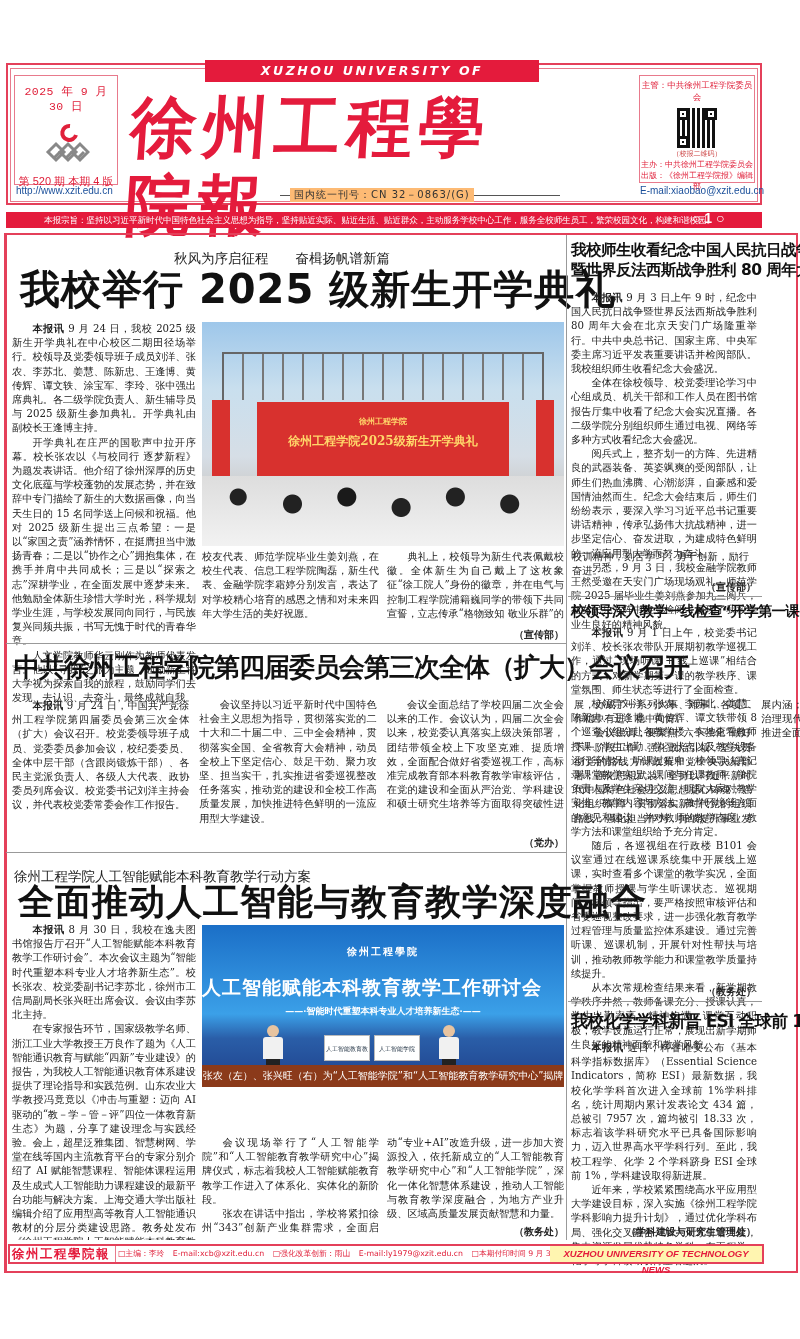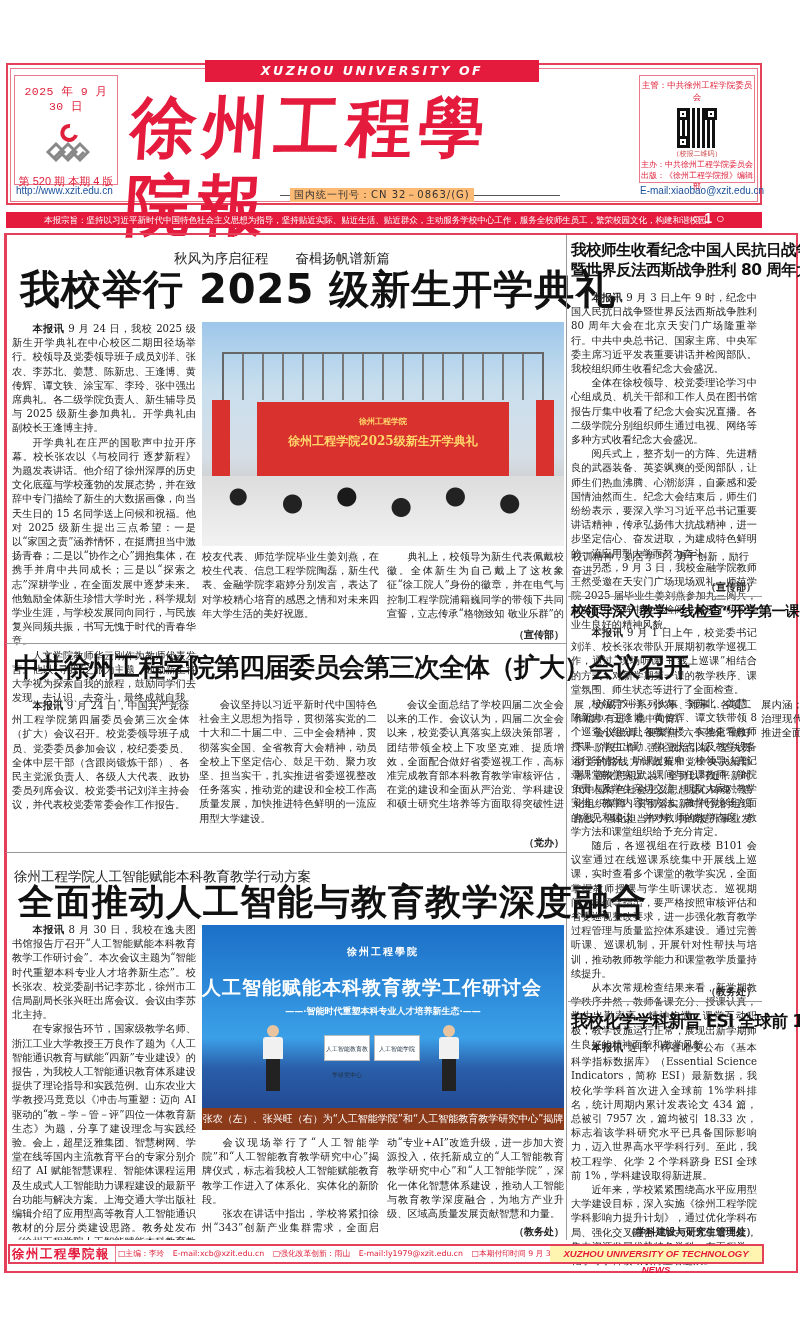--- a/index.html
+++ b/index.html
@@ -43,21 +43,21 @@
 .src{text-align:right;font-family:"DejaVu Sans",sans-serif;font-weight:bold;font-size:10px;}
 .col2{column-count:2;column-gap:8px;}
 .col3{column-count:3;column-gap:10px;}
 
 #photo1{left:202px;top:322px;width:362px;height:224px;background:linear-gradient(#9ec7ea 0%,#c9dfee 30%,#d6dee6 60%,#ccc 75%,#333 85%,#555 100%);overflow:hidden;}
 #stage{position:absolute;left:55px;top:80px;width:252px;height:75px;background:#d8312e;color:#ffd76a;font-family:"DejaVu Serif",serif;font-weight:bold;font-size:12px;text-align:center;}
 #truss{position:absolute;left:20px;top:30px;width:322px;height:48px;border:2px solid #666;border-bottom:none;background:repeating-linear-gradient(90deg,transparent 0 18px,#777 18px 20px);}
 #side-l{position:absolute;left:10px;top:78px;width:18px;height:78px;background:#d8312e;}
 #side-r{position:absolute;right:10px;top:78px;width:18px;height:78px;background:#d8312e;}
 #crowd{position:absolute;left:0;bottom:0;width:100%;height:70px;background:radial-gradient(circle at 10% 30%,#222 8px,transparent 9px),radial-gradient(circle at 25% 40%,#222 9px,transparent 10px),radial-gradient(circle at 40% 30%,#1a1a1a 9px,transparent 10px),radial-gradient(circle at 55% 45%,#222 9px,transparent 10px),radial-gradient(circle at 70% 30%,#222 9px,transparent 10px),radial-gradient(circle at 85% 40%,#222 9px,transparent 10px),linear-gradient(#ddd,#f2f2f2);}
-#photo2{left:202px;top:925px;width:362px;height:205px;background:linear-gradient(#1b6fc7,#3ba0e8 55%,#2a5ea8 70%,#1e3f8a 100%);overflow:hidden;}
+#photo2{left:202px;top:925px;width:362px;height:162px;background:linear-gradient(#1b6fc7,#3ba0e8 55%,#2a5ea8 70%,#1e3f8a 100%);overflow:hidden;}
 #p2logo{position:absolute;left:0;top:20px;width:100%;text-align:center;color:#fff;font-size:10px;font-weight:bold;letter-spacing:2px;}
 #p2title{position:absolute;left:0;top:50px;width:100%;text-align:left;color:#fff;font-family:"DejaVu Serif",serif;font-weight:bold;font-size:19px;letter-spacing:1px;}
 #p2sub{position:absolute;left:0;top:80px;width:100%;text-align:center;color:#fff;font-size:9px;font-weight:bold;}
 #p2caption{position:absolute;left:0;bottom:0;width:100%;height:22px;background:#8b3a1a;color:#fff;font-family:"DejaVu Sans",sans-serif;font-size:10px;line-height:22px;text-align:center;white-space:nowrap;}
 .person{position:absolute;width:22px;height:68px;top:100px;}
 .person .hd{width:12px;height:12px;border-radius:50%;background:#e8c4a0;margin:0 auto;}
 .person .sh{width:20px;height:22px;background:#f1f1f1;margin:0 auto;border-radius:3px 3px 0 0;}
 .person .pn{width:14px;height:32px;background:#222;margin:0 auto;}
 .plaque{position:absolute;top:110px;width:46px;height:26px;background:#fff;border:1px solid #bbb;font-size:6px;color:#234;text-align:center;line-height:26px;font-family:"DejaVu Sans",sans-serif;}
 

